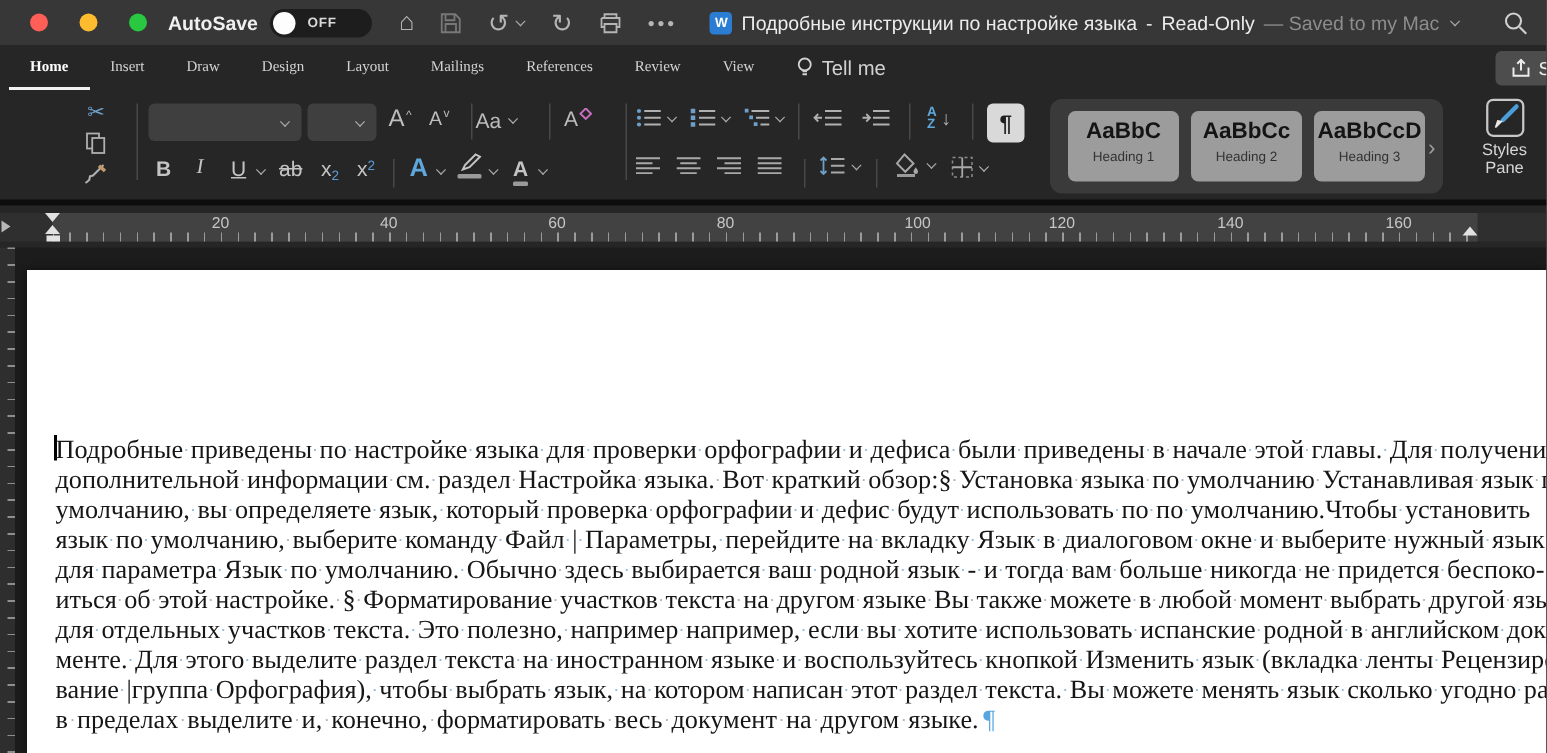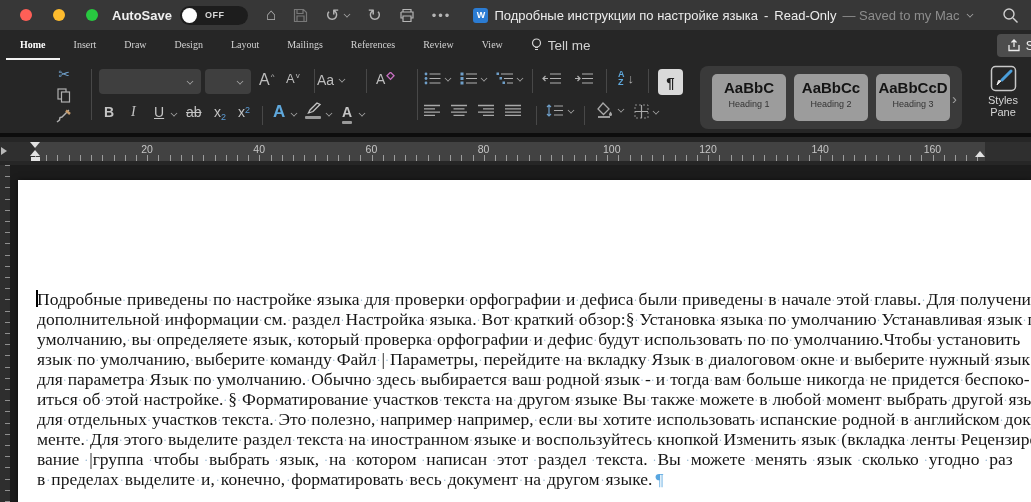--- a/index.html
+++ b/index.html
@@ -579,20 +579,21 @@
             <span class="w">кнопкой</span>
             <span class="w">Изменить</span>
             <span class="w">язык</span>
             <span class="w">(вкладка</span>
             <span class="w">ленты</span>
             <span class="w">Рецензиро-</span>
           </div>
           <div class="dline just">
             <span class="w">вание</span>
             <span class="w">|группа</span>
+            <span class="w">Орфография),</span>
             <span class="w">чтобы</span>
             <span class="w">выбрать</span>
             <span class="w">язык,</span>
             <span class="w">на</span>
             <span class="w">котором</span>
             <span class="w">написан</span>
             <span class="w">этот</span>
             <span class="w">раздел</span>
             <span class="w">текста.</span>
             <span class="w">Вы</span>

